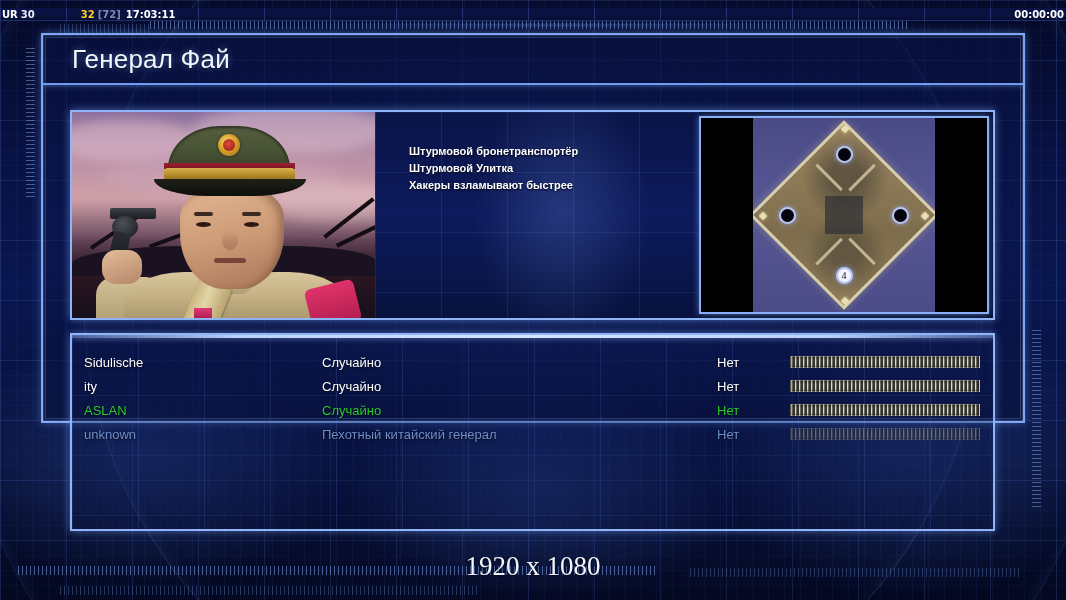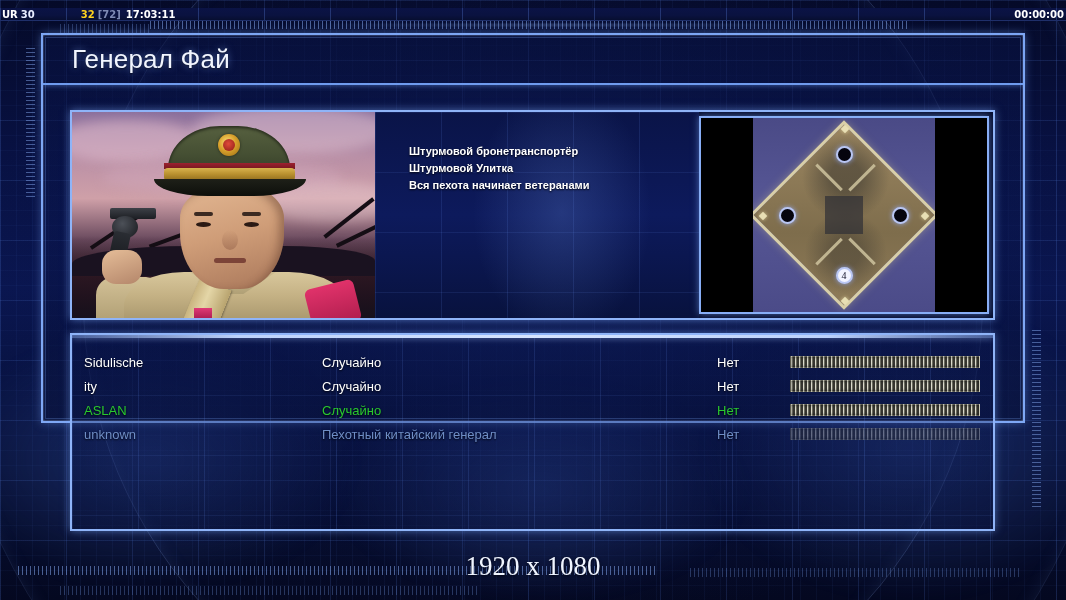--- a/index.html
+++ b/index.html
@@ -522,21 +522,21 @@
         <div class="pt-pistol-barrel"></div>
         <div class="pt-pistol-cyl"></div>
         <div class="pt-pistol-grip"></div>
         <div class="pt-hand"></div>
       </div>
 
       <div id="abilities">
         <div class="glow"></div>
         <div class="ability">Штурмовой бронетранспортёр</div>
         <div class="ability">Штурмовой Улитка</div>
-        <div class="ability">Вся пехота начинает ветеранами</div>
+        <div class="ability">Хакеры взламывают быстрее</div>
       </div>
 
       <div id="minimap-wrap">
         <div class="mm-bar left"></div>
         <div class="mm-bar right"></div>
         <div id="mm-canvas">
           <div class="mm-diamond"></div>
           <div class="mm-center"></div>
 
           <div class="mm-road" style="left:32%; top:30%; width:20%; height:3px; transform:rotate(45deg);"></div>

